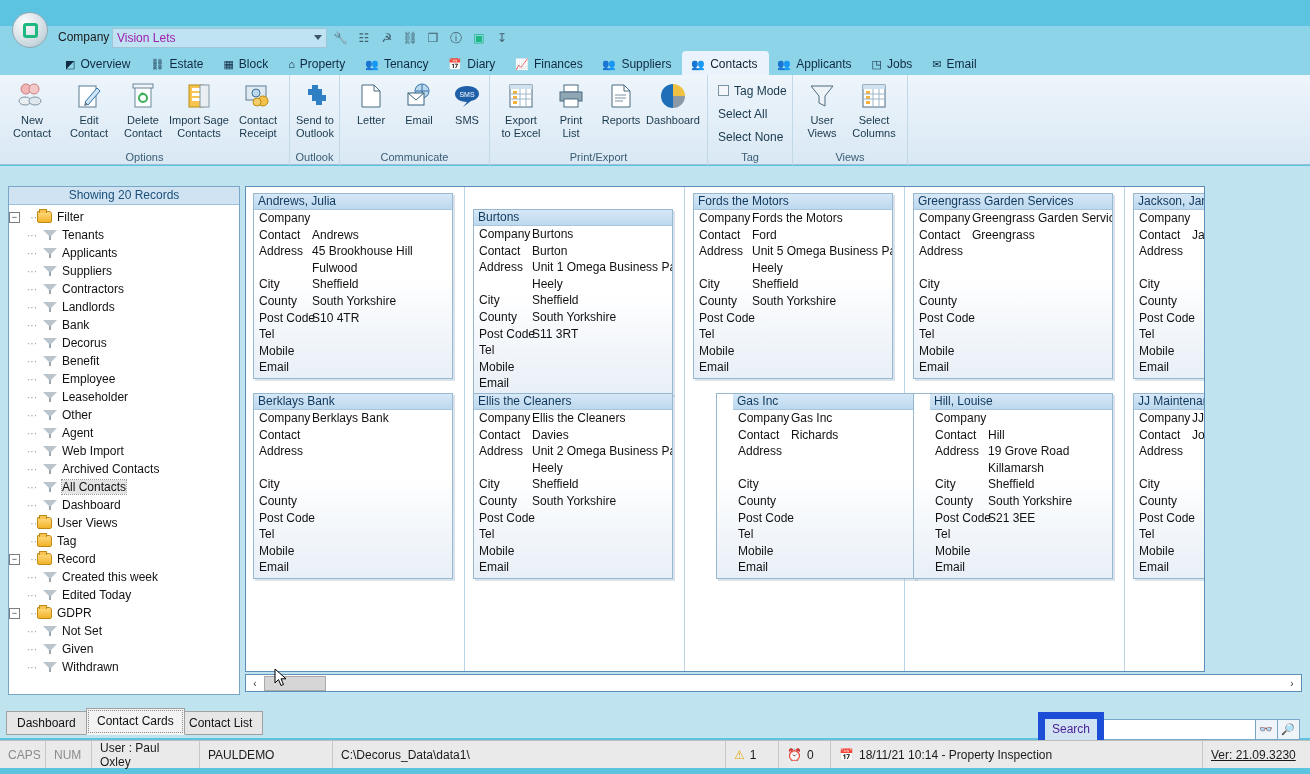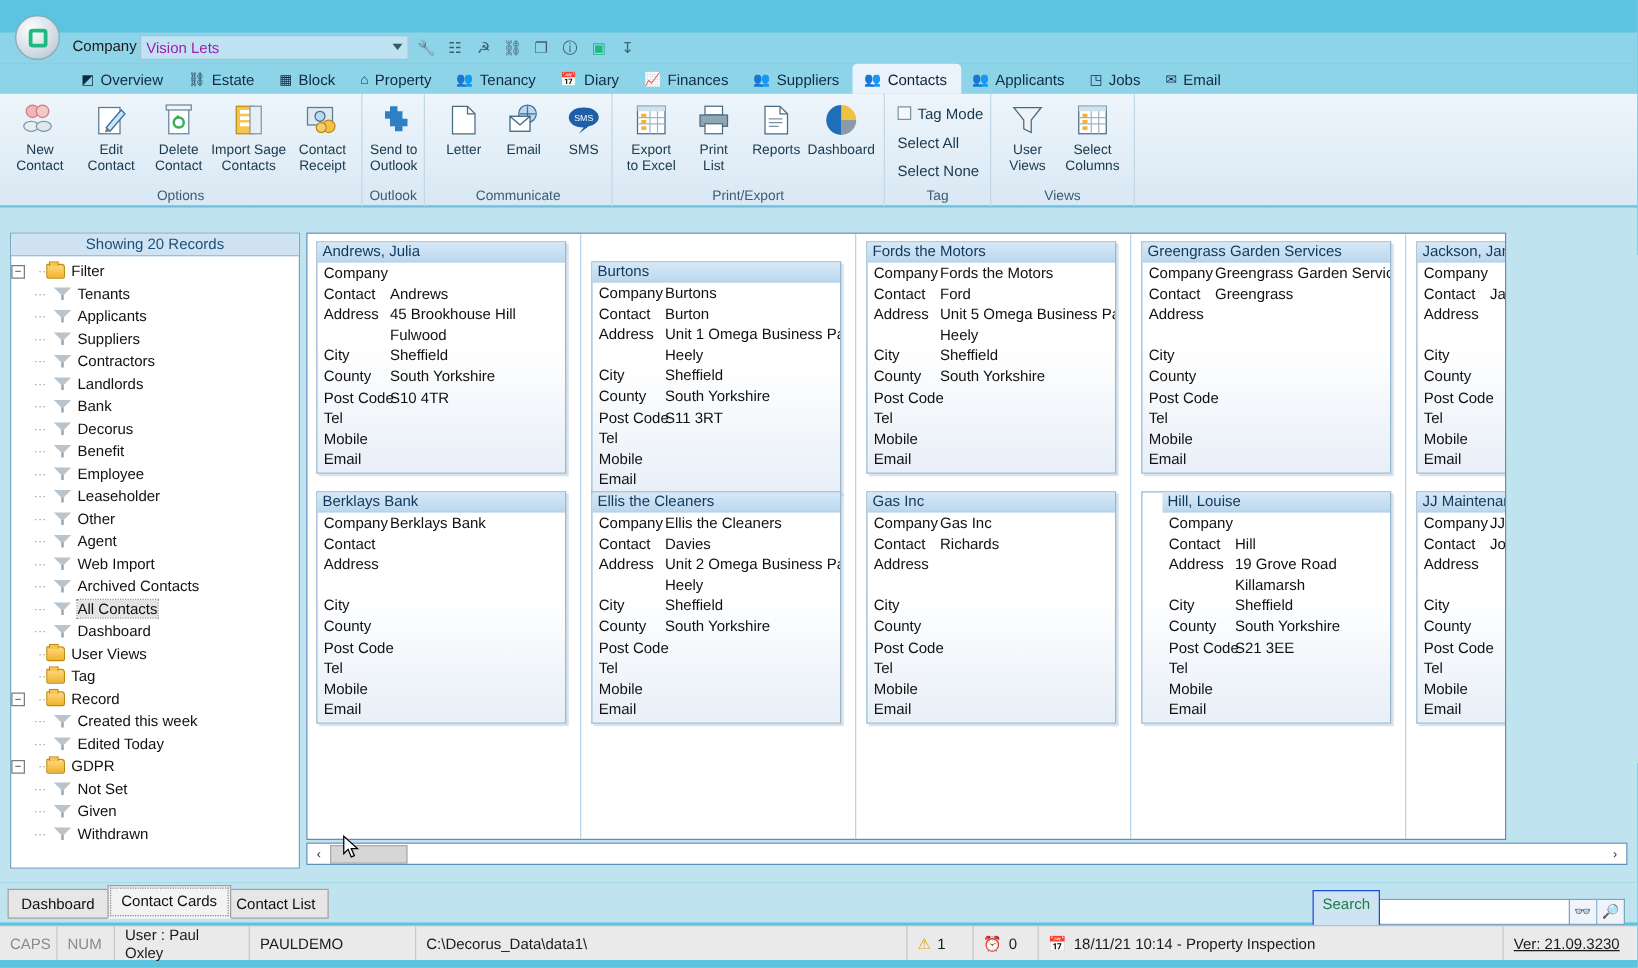--- a/index.html
+++ b/index.html
@@ -217,21 +217,21 @@
     position: absolute; top: 5px; height: 24px; padding: 0 10px;
     background: #e6e6e6; border: 1px solid #a0a0a0;
     font-size: 12px; color: #111; line-height: 22px; cursor: pointer;
   }
   .btab.active {
     top: 2px; height: 27px; line-height: 25px; background: #f3f3f3;
     border-bottom: 1px solid #f3f3f3; outline: 1px dotted #8a8a8a; outline-offset: -3px; z-index: 3;
   }
   .searchwrap { position: absolute; right: 10px; top: 6px; display: flex; align-items: center; }
   .searchwrap .slbl {
-    background: #cfe3f3; border: 1px solid #1d4ed8; color: #15803d;
+    background: #cfe3f3; border: 7px solid #1d4ed8; color: #4c1d95;
     font-size: 12px; padding: 2px 7px; height: 35px; line-height: 16px;
   }
   .searchwrap input {
     width: 152px; height: 21px; border: 1px solid #7ba7c7; border-left: none;
     font-size: 12px; padding: 0 4px; outline: none; background: #fff;
   }
   .searchwrap .sbtn {
     width: 22px; height: 21px; border: 1px solid #7ba7c7; border-left: none;
     background: #eef4f9; display: flex; align-items: center; justify-content: center;
     font-size: 11px; cursor: pointer;
@@ -813,21 +813,21 @@
           <div class="crow"><span class="k">Contact</span><span class="v">Davies</span></div>
           <div class="crow"><span class="k">Address</span><span class="v">Unit 2 Omega Business Park</span></div>
           <div class="crow"><span class="k"></span><span class="v">Heely</span></div>
           <div class="crow"><span class="k">City</span><span class="v">Sheffield</span></div>
           <div class="crow"><span class="k">County</span><span class="v">South Yorkshire</span></div>
           <div class="crow"><span class="k">Post Code</span><span class="v"></span></div>
           <div class="crow"><span class="k">Tel</span><span class="v"></span></div>
           <div class="crow"><span class="k">Mobile</span><span class="v"></span></div>
           <div class="crow"><span class="k">Email</span><span class="v"></span></div>
         </div>
-        <div class="card" style="left: 447px; top: 206px;">
+        <div class="card" style="left: 470px; top: 206px; padding-left: 16px;">
           <div class="chead">Gas Inc</div>
           <div class="crow"><span class="k">Company</span><span class="v">Gas Inc</span></div>
           <div class="crow"><span class="k">Contact</span><span class="v">Richards</span></div>
           <div class="crow"><span class="k">Address</span><span class="v"></span></div>
           <div class="crow"><span class="k"></span><span class="v"></span></div>
           <div class="crow"><span class="k">City</span><span class="v"></span></div>
           <div class="crow"><span class="k">County</span><span class="v"></span></div>
           <div class="crow"><span class="k">Post Code</span><span class="v"></span></div>
           <div class="crow"><span class="k">Tel</span><span class="v"></span></div>
           <div class="crow"><span class="k">Mobile</span><span class="v"></span></div>

